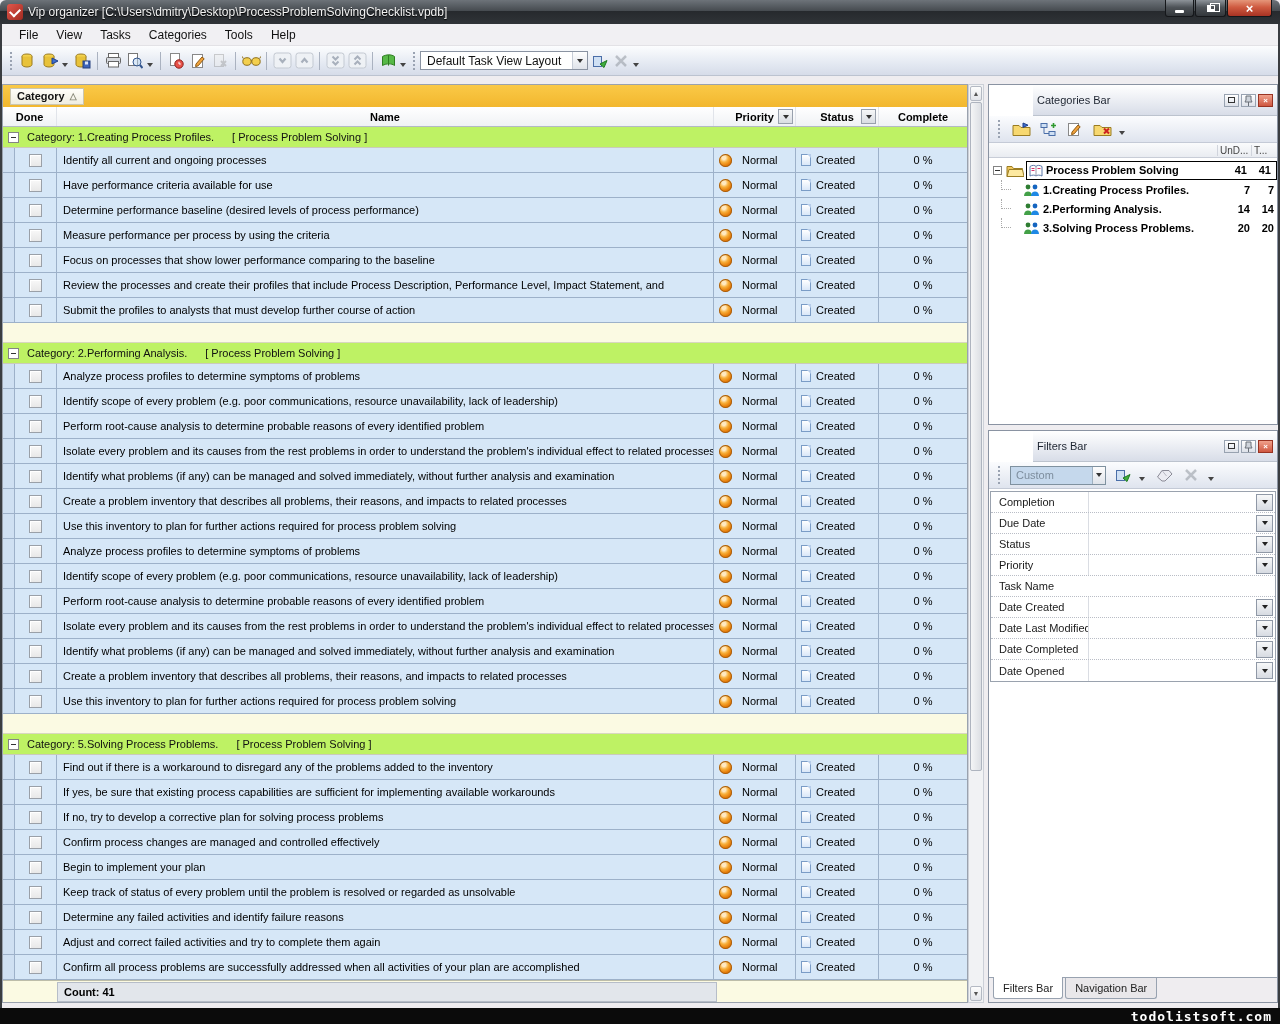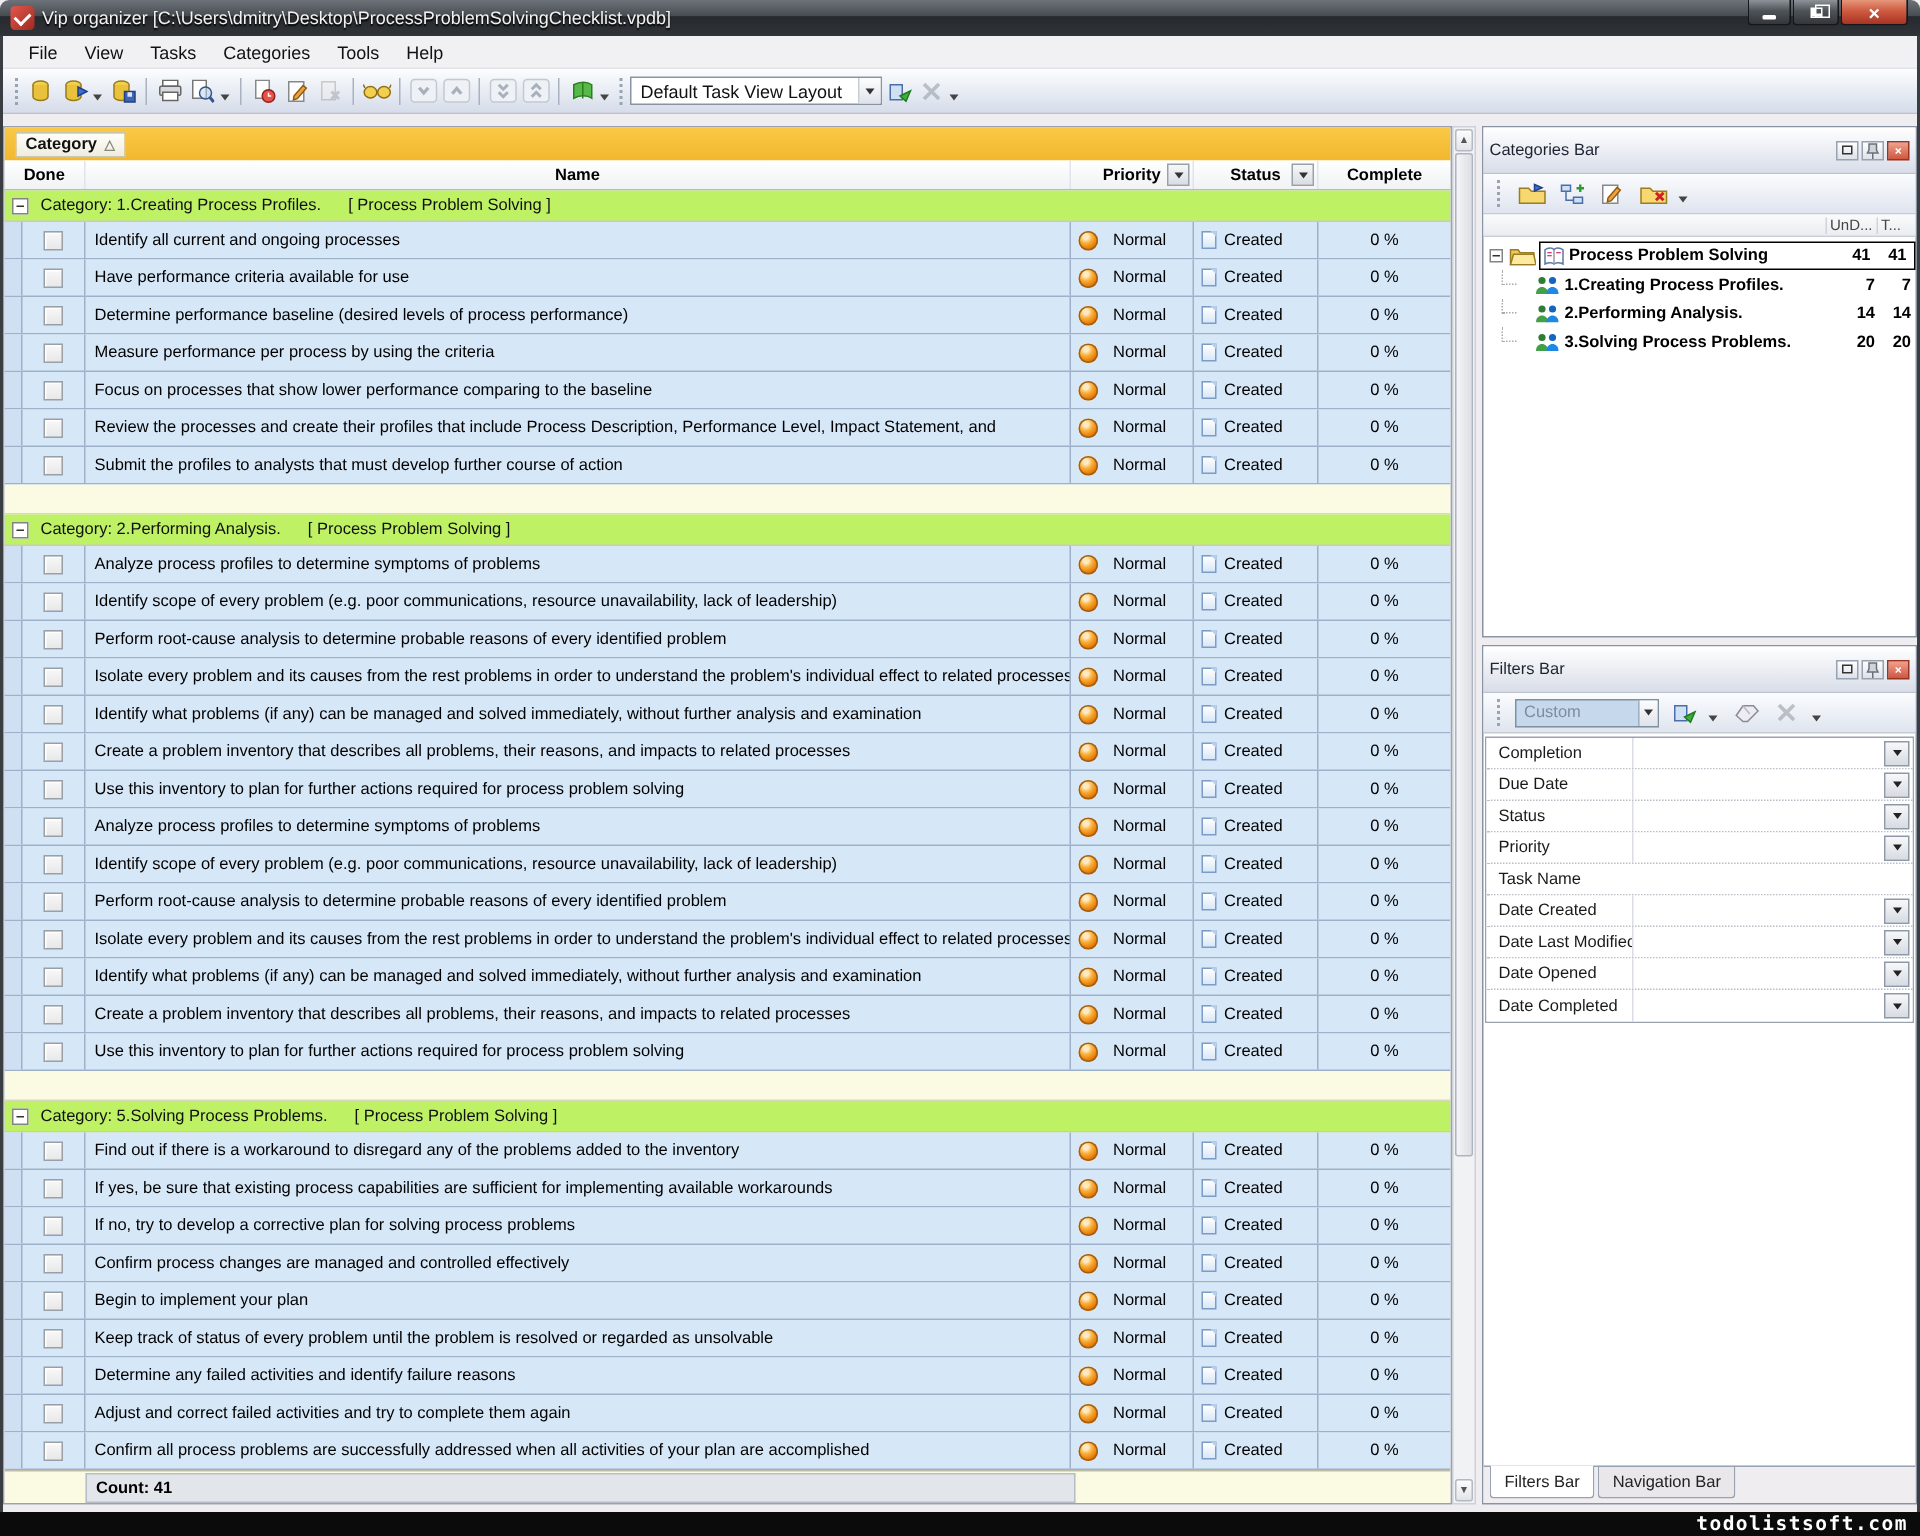--- a/index.html
+++ b/index.html
@@ -88,21 +88,21 @@
     border:1px solid #b4b9c3; border-radius:2px; display:flex; align-items:center; justify-content:center; font-size:7px; color:#555; }
   .sb-up { top:1px; } .sb-down { bottom:1px; }
   .sb-thumb { position:absolute; left:1px; right:1px; top:17px; height:73%;
     background:linear-gradient(90deg,#f4f5f6,#dcdfe4); border:1px solid #aeb4bf; border-radius:2px; }
 
   
   .panel { position:absolute; background:#fff; border:1px solid #8a93a2; }
   .cats-panel { left:988px; top:84px; width:290px; height:341px; }
   .filters-panel { left:988px; top:430px; width:290px; height:573px; }
   .panel-header { height:17px; background:linear-gradient(#ffffff,#d8dde8); border-bottom:1px solid #bcc3ce;
-    display:flex; align-items:center; padding:15px 4px; font-size:11px; color:#1d2430; }
+    display:flex; align-items:center; padding:15px 4px; font-size:11px; color:#1d2430;margin-left:44px; }
   .ph-btns { margin-left:auto; display:flex; gap:2px; }
   .ph-btn { width:15px; height:13px; border:1px solid #98a2b0; background:linear-gradient(#ffffff,#dde1e9);
     display:flex; align-items:center; justify-content:center; font-size:8px; color:#333; }
   .ph-btn.close { background:linear-gradient(#f0a18c,#cf5740); border-color:#993322; color:#fff; font-weight:bold; }
   .glyph-restore { width:7px; height:6px; border:1px solid #333; }
   .panel-toolbar { height:27px; background:linear-gradient(#fbfcfe,#dfe4ee); border-bottom:1px solid #c4cad6;
     display:flex; align-items:center; padding:0 5px; gap:5px; }
 
   .tree-header { height:15px; background:linear-gradient(#fafbfc,#e9ecf1); border-bottom:1px solid #c8cdd7;
     display:flex; justify-content:flex-end; font-size:10px; color:#444; align-items:center; }
@@ -1039,28 +1039,28 @@
           </div>
    </div>
         <div class="frow ">
      <div class="flabel">Date Last Modified</div>
      <div class="fval"></div>
      <div class="fbtn">
             <i></i>
           </div>
    </div>
         <div class="frow ">
-     <div class="flabel">Date Opened</div>
+     <div class="flabel">Date Completed</div>
      <div class="fval"></div>
      <div class="fbtn">
             <i></i>
           </div>
    </div>
         <div class="frow ">
-     <div class="flabel">Date Completed</div>
+     <div class="flabel">Date Opened</div>
      <div class="fval"></div>
      <div class="fbtn">
             <i></i>
           </div>
    </div>
       </div>
     <div class="tabstrip">
         <div class="tab active">Filters Bar</div>
         <div class="tab ">Navigation Bar</div>
       </div>

